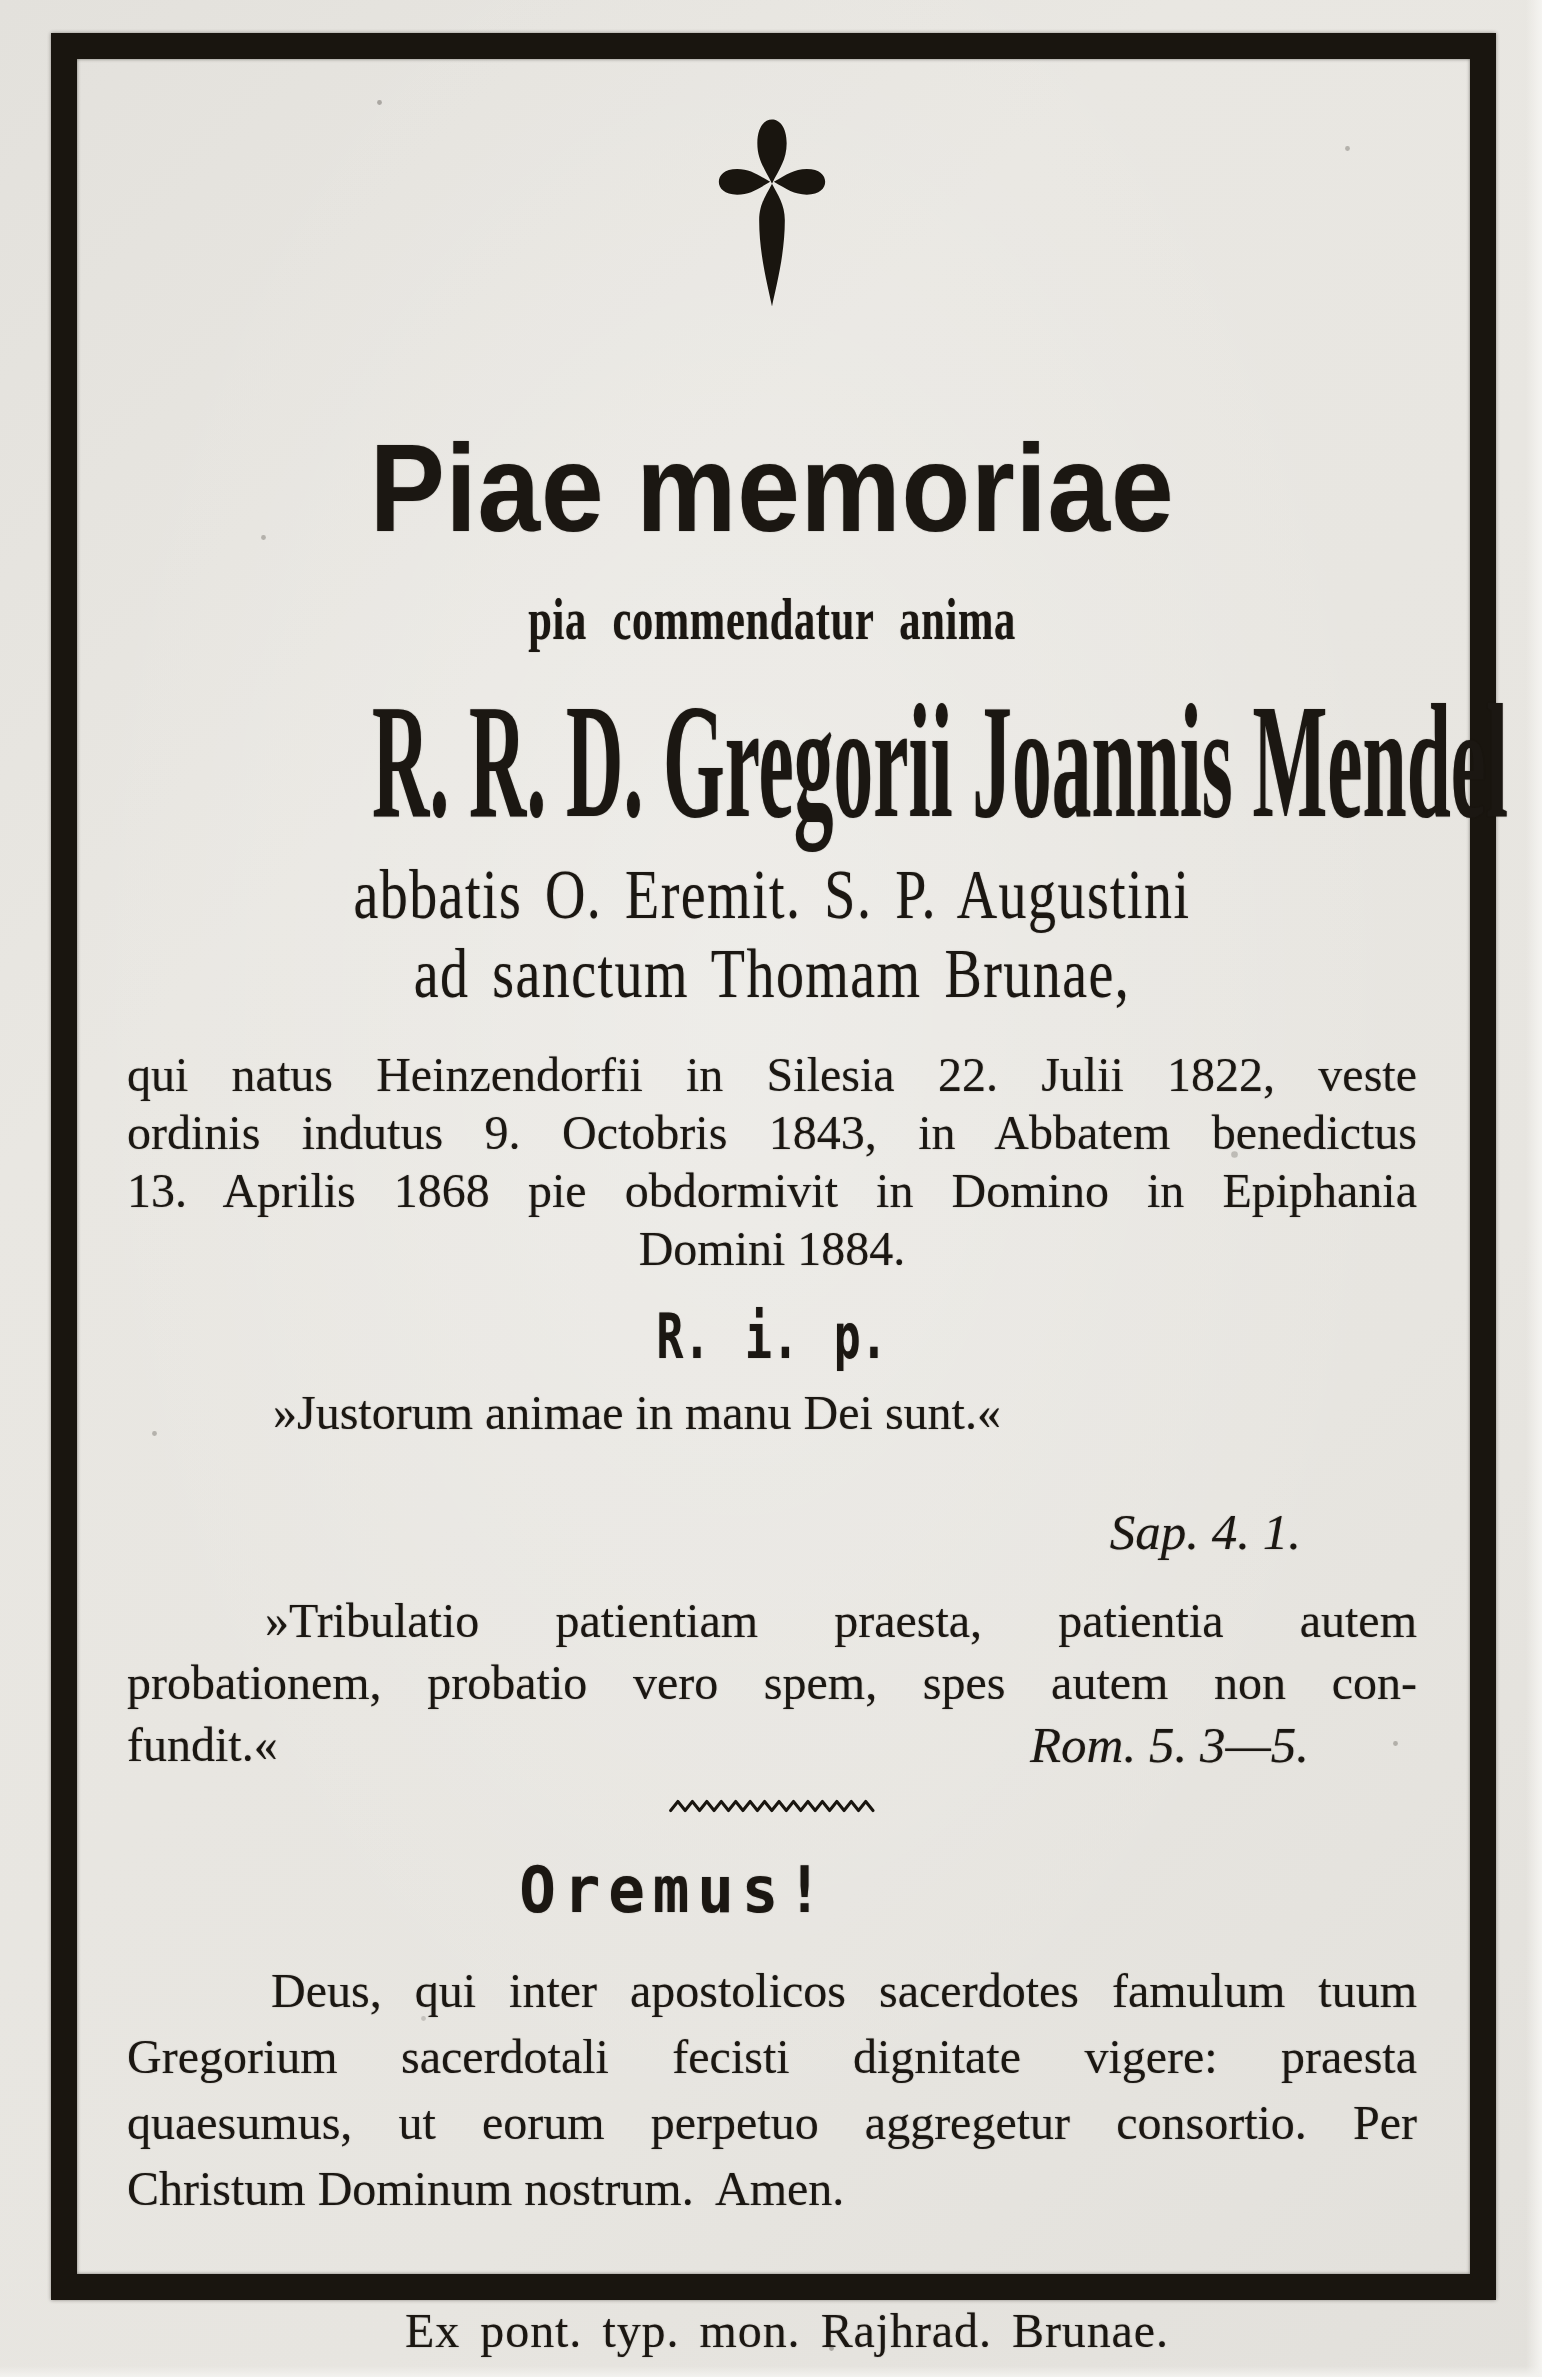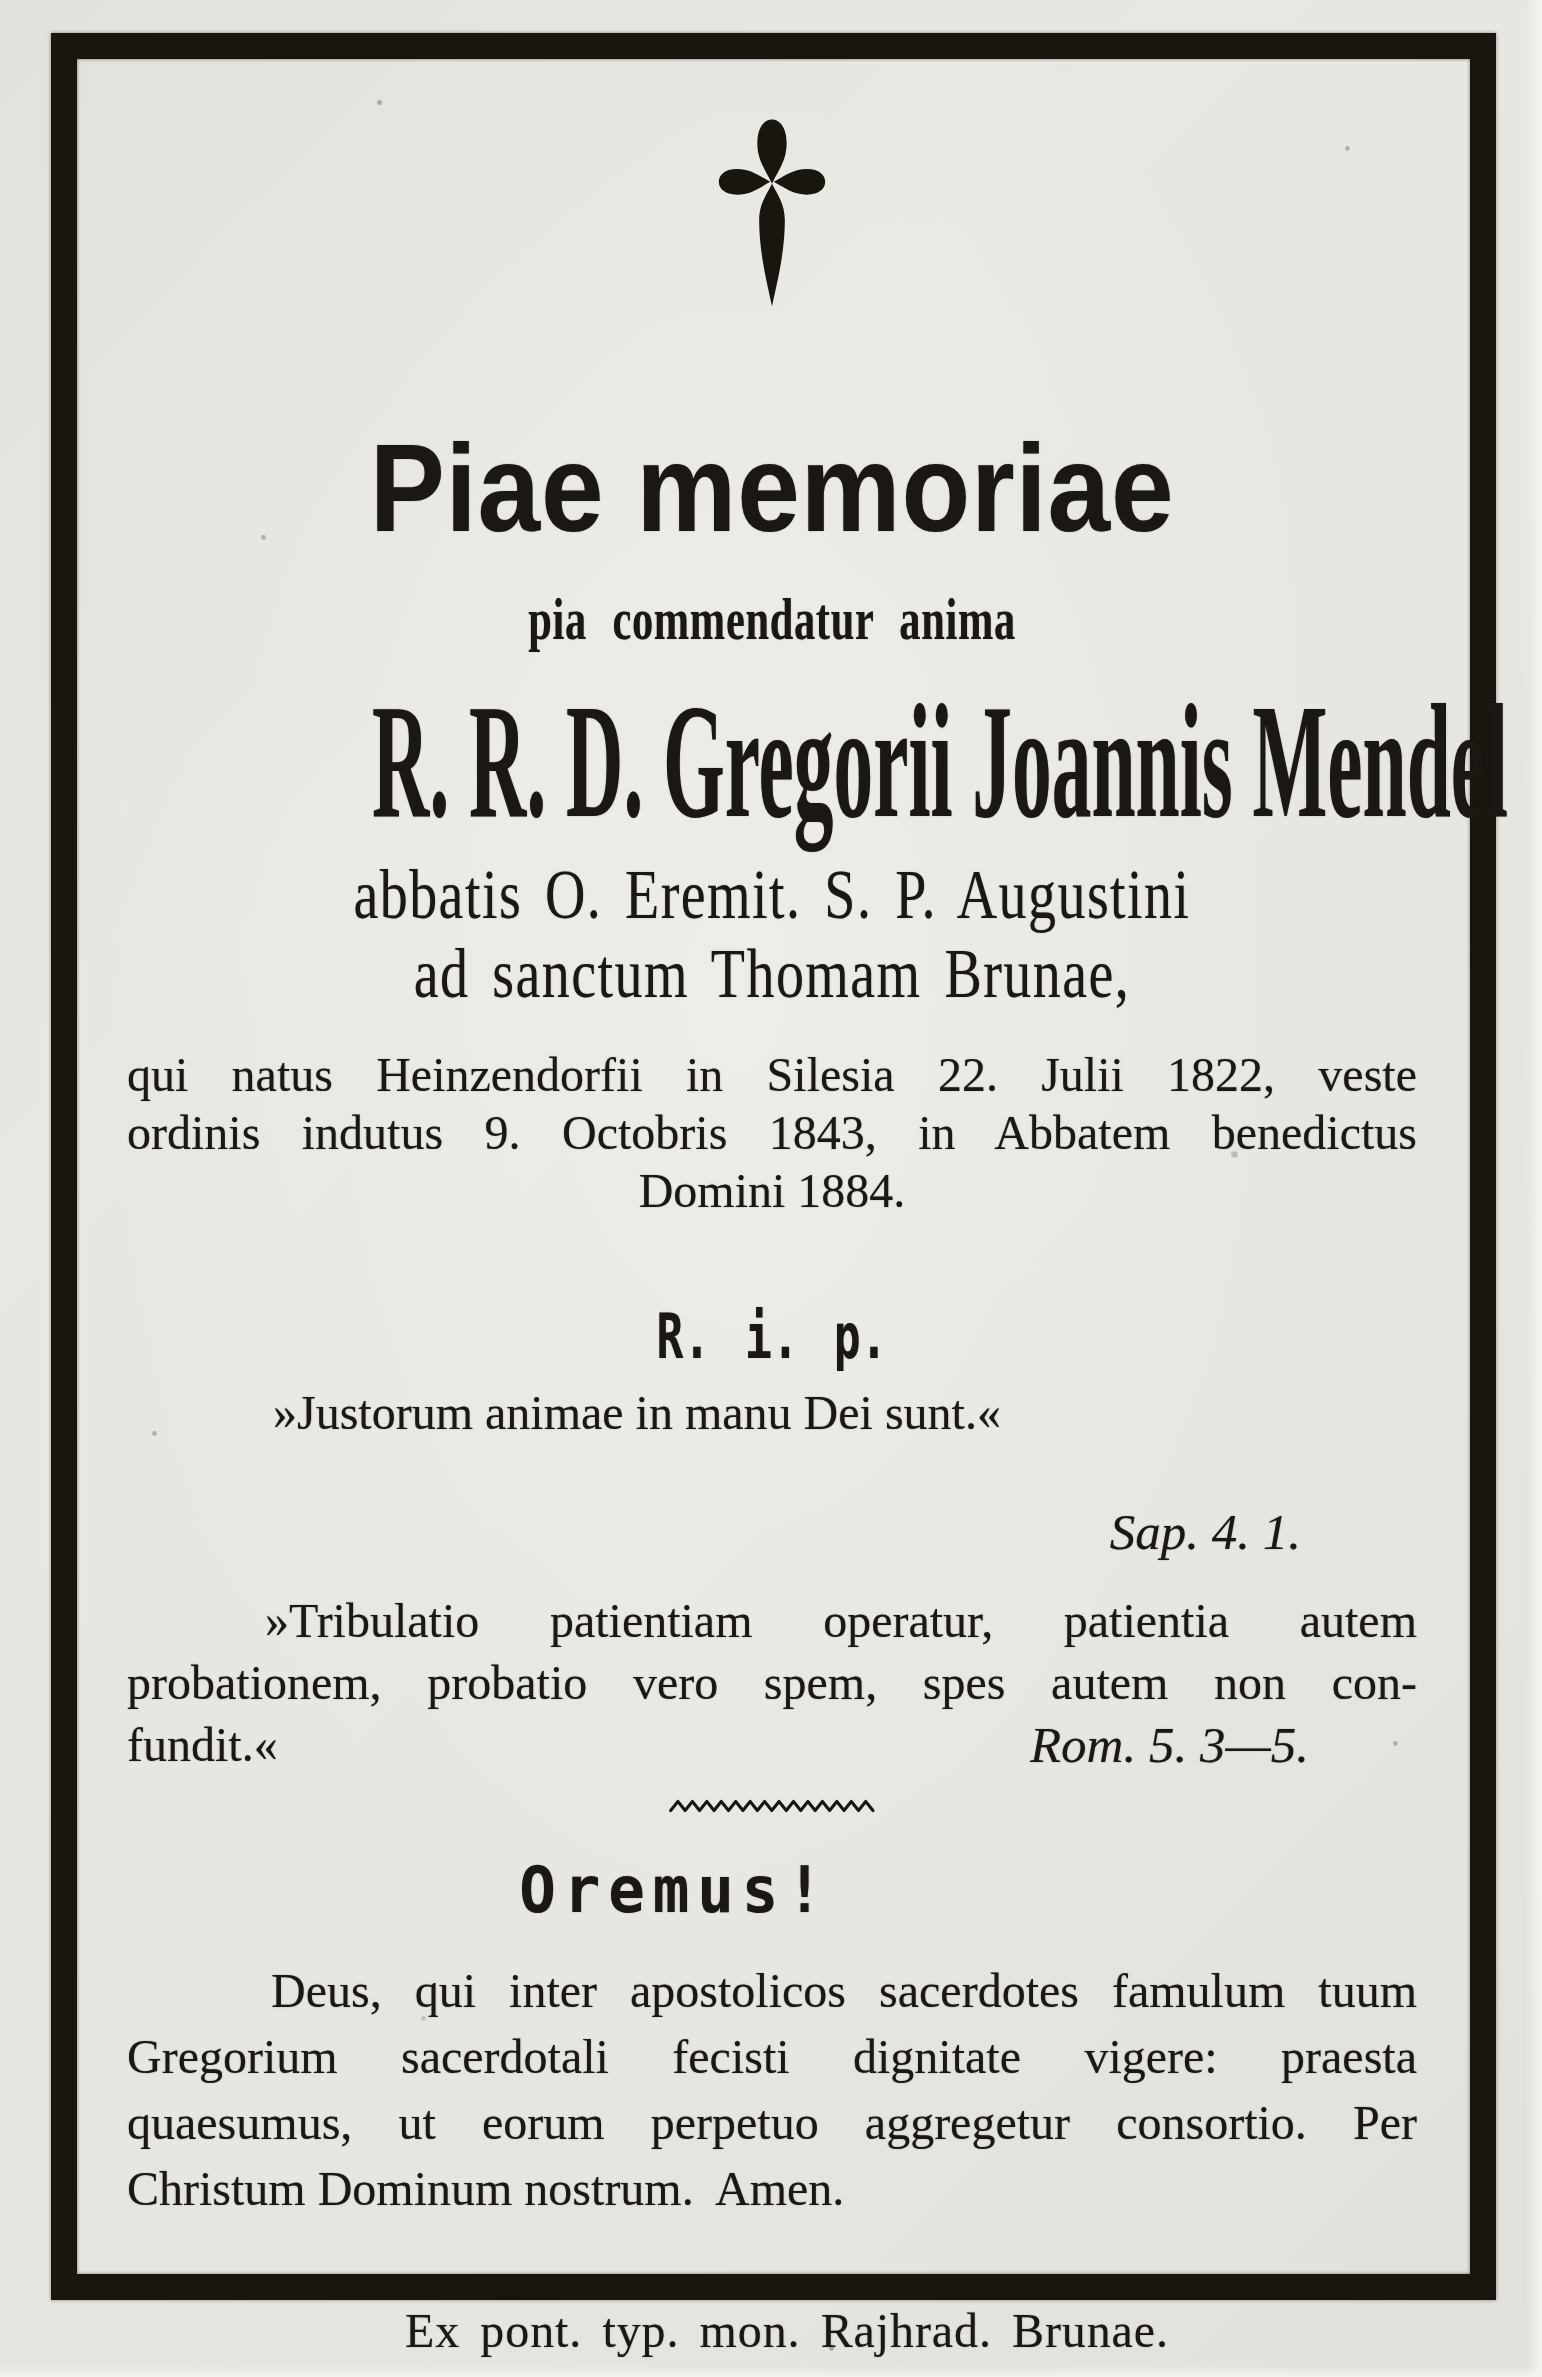--- a/index.html
+++ b/index.html
@@ -129,30 +129,31 @@
   <div class="band subtitle ink">pia commendatur anima</div>
 
   <div class="band name ink">R. R. D. Gregorii Joannis Mendel</div>
 
   <div class="band role1 ink">abbatis O. Eremit. S. P. Augustini</div>
   <div class="band role2 ink">ad sanctum Thomam Brunae,</div>
 
   <div class="band bio ink">
     <div class="jline">qui natus Heinzendorfii in Silesia 22. Julii 1822, veste</div>
     <div class="jline">ordinis indutus 9. Octobris 1843, in Abbatem benedictus</div>
+    <div class="jline">13. Aprilis 1868 pie obdormivit in Domino in Epiphania</div>
     <div class="cline">Domini 1884.</div>
   </div>
 
   <div class="band rip ink">R. i. p.</div>
 
   <div class="band q1 ink">»Justorum animae in manu Dei sunt.«</div>
   <div class="band q1ref ink">Sap. 4. 1.</div>
 
   <div class="band q2 ink">
-    <div class="indent jline">»Tribulatio patientiam operatur, patientia autem</div>
+    <div class="indent jline">»Tribulatio patientiam praesta, patientia autem</div>
     <div class="jline">probationem, probatio vero spem, spes autem non con-</div>
     <div class="q2-last">
       <span>fundit.«</span>
       <span class="ref">Rom. 5. 3—5.</span>
     </div>
   </div>
 
   <div class="band divider">
     <svg width="211" height="22" viewBox="0 0 230 24" aria-hidden="true">
       <path d="M4,17 l8,-10 l8,10 l8,-10 l8,10 l8,-10 l8,10 l8,-10 l8,10 l8,-10 l8,10 l8,-10 l8,10 l8,-10 l8,10 l8,-10 l8,10 l8,-10 l8,10 l8,-10 l8,10 l8,-10 l8,10 l8,-10 l8,10 l8,-10 l8,10 l8,-10 l8,10" fill="none" stroke="#19150f" stroke-width="3.4" stroke-linecap="round" stroke-linejoin="round" transform="scale(0.985,1)"></path>

